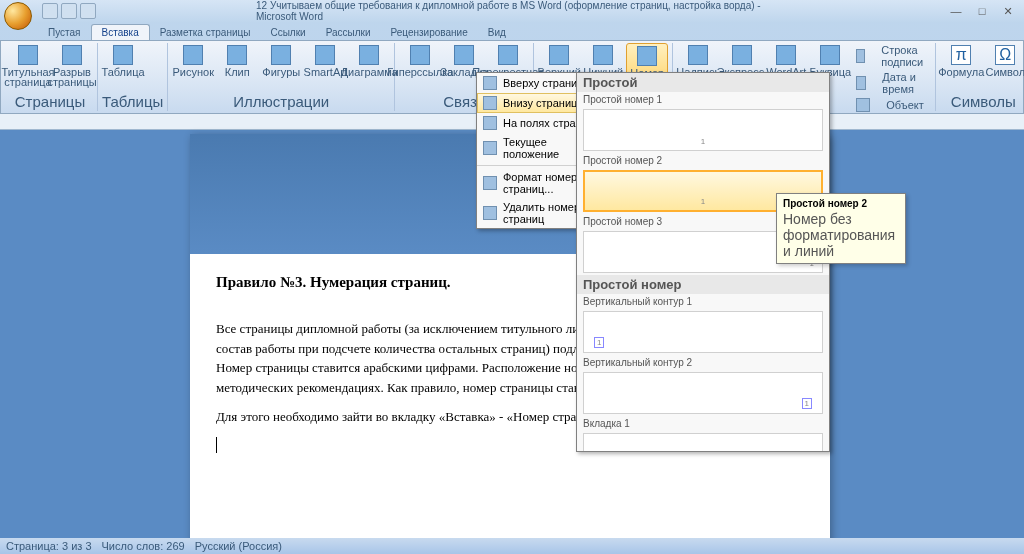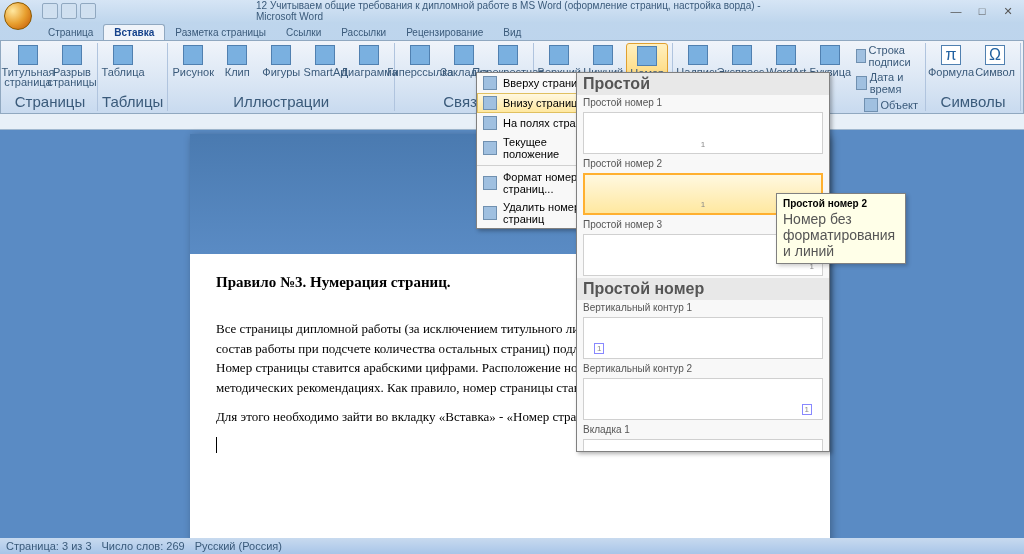--- a/index.html
+++ b/index.html
@@ -6,29 +6,29 @@
 body{width:1024px;height:554px;background:linear-gradient(to bottom,#BFD6ED,#A8C5E8);overflow:hidden;position:relative;}
 .titlebar{height:22px;background:linear-gradient(to bottom,#D6E5F5,#BFD6ED);display:flex;align-items:center;padding:0 4px;}
 .office-btn{width:28px;height:28px;border-radius:50%;background:radial-gradient(circle at 30% 30%,#FFE8A0,#E8A030,#C05000);position:absolute;top:2px;left:4px;z-index:50;border:1px solid #8B5A00;}
 .qat{margin-left:38px;display:flex;gap:3px;}
 .qat-btn{width:16px;height:16px;background:#D0E0F0;border:1px solid #90A8C0;border-radius:2px;}
 .title-text{position:absolute;left:50%;transform:translateX(-50%);color:#3A5A7A;font-size:10px;}
 .win-btns{margin-left:auto;display:flex;gap:2px;}
 .win-btn{width:24px;height:14px;display:flex;align-items:center;justify-content:center;color:#555;}
 .tabs{height:18px;display:flex;align-items:flex-end;padding-left:38px;background:transparent;}
 .tab{padding:2px 10px;font-size:10px;color:#3A5A7A;cursor:pointer;}
-.tab.active{background:#F0F4FA;border:1px solid #90A8C0;border-bottom:none;border-radius:3px 3px 0 0;color:#15428B;font-weight:bold;}
+.tab.active{background:#F0F4FA;border:1px solid #90A8C0;border-bottom:none;border-radius:3px 3px 0 0;color:#15428B;font-weight:normal;}
 .ribbon{height:74px;background:linear-gradient(to bottom,#F0F4FA,#DDE8F5,#C8DAEF);border:1px solid #90A8C0;display:flex;padding:2px;}
 .ribbon-group{display:flex;flex-direction:column;border-right:1px solid #B0C4DE;padding:0 4px;}
 .ribbon-label{font-size:15px;color:#3A5A7A;text-align:center;margin-top:auto;padding-bottom:1px;}
 .ribbon-items{display:flex;gap:2px;flex:1;}
 .rb-big{display:flex;flex-direction:column;align-items:center;justify-content:flex-start;width:42px;padding:2px;font-size:9px;color:#3A5A7A;text-align:center;line-height:10px;cursor:pointer;border-radius:3px;}
 .rb-big.active{background:linear-gradient(to bottom,#FFF0C0,#FFD060);border:1px solid #E0A030;}
 .rb-icon{width:20px;height:20px;background:#7AB0E0;border:1px solid #5080B0;margin-bottom:2px;}
-.rb-small{display:flex;align-items:center;padding:1px 3px;font-size:9px;color:#3A5A7A;gap:3px;cursor:pointer;justify-content:flex-end;}
+.rb-small{display:flex;align-items:center;padding:1px 3px;font-size:9px;color:#3A5A7A;gap:16px;cursor:pointer;}
 .rb-small-icon{width:14px;height:14px;background:#A0C0E0;border:1px solid #7090B0;}
 .rb-col{display:flex;flex-direction:column;gap:1px;}
 .docarea{position:absolute;top:114px;left:0;right:0;bottom:16px;background:#5A8BC4;overflow:hidden;}
 .ruler{height:16px;background:#E8F0F8;border-bottom:1px solid #A0B8D0;}
 .page{position:absolute;top:20px;left:190px;width:640px;height:800px;background:#fff;box-shadow:2px 2px 8px rgba(0,0,0,0.3);}
 .page-head{height:120px;background:linear-gradient(to bottom,#4A7AB0,#5A8BC4);margin:0;}
 .page-content{padding:20px 26px;}
 .page-title{font-size:15px;font-weight:bold;font-family:"Times New Roman",serif;margin-bottom:28px;}
 .page-text{font-size:13px;font-family:"Times New Roman",serif;line-height:1.5;margin-bottom:10px;}
 .cursor-line{border-left:1px solid #000;height:16px;display:inline-block;}
@@ -37,21 +37,21 @@
 .view-btn{width:16px;height:12px;background:#D0E0F0;border:1px solid #90A8C0;}
 .zoom-slider{width:60px;height:4px;background:#90A8C0;position:relative;}
 .zoom-thumb{width:8px;height:10px;background:#D0E0F0;border:1px solid #5080B0;position:absolute;top:-3px;left:45px;}
 .dropdown1{position:absolute;top:72px;left:476px;width:148px;background:#F8F8F8;border:1px solid #808080;box-shadow:2px 2px 4px rgba(0,0,0,0.3);z-index:100;}
 .dd-item{display:flex;align-items:center;padding:3px 6px;font-size:10px;gap:6px;cursor:pointer;}
 .dd-item.hover{background:linear-gradient(to bottom,#FFF8E0,#FFE8A0);border:1px solid #E0C060;padding:2px 5px;}
 .dd-icon{width:14px;height:14px;background:#A0C0E0;border:1px solid #7090B0;flex-shrink:0;}
 .dd-arrow{margin-left:auto;color:#555;font-size:8px;}
 .dd-sep{height:1px;background:#D0D0D0;margin:2px 0;}
 .gallery{position:absolute;top:72px;left:576px;width:254px;background:#F8F8F8;border:1px solid #808080;box-shadow:2px 2px 4px rgba(0,0,0,0.3);z-index:100;max-height:380px;overflow-y:auto;}
-.gal-header{background:#E8E8E8;padding:2px 6px;font-size:16px;font-weight:bold;color:#555;}
+.gal-header{background:#E8E8E8;padding:2px 6px;font-size:13px;font-weight:bold;color:#555;}
 .gal-item-label{padding:2px 6px;font-size:10px;color:#555;}
 .gal-preview{margin:2px 6px;height:42px;background:#fff;border:1px solid #D0D0D0;position:relative;cursor:pointer;}
 .gal-preview.hover{border:2px solid #FFB030;background:linear-gradient(to bottom,#FFF8E0,#FFE8A0);}
 .gal-preview .num{position:absolute;font-size:8px;color:#888;}
 .tooltip{position:absolute;top:193px;left:776px;width:130px;background:#FFFFE8;border:1px solid #808080;padding:4px 6px;box-shadow:2px 2px 4px rgba(0,0,0,0.2);z-index:200;}
 .tooltip-title{font-size:10px;font-weight:bold;}
 .tooltip-text{font-size:14px;color:#555;margin-top:2px;}
 </style>
 </head>
 <body>
@@ -65,21 +65,21 @@
   </div>
   <div class="title-text">12 Учитываем общие требования к дипломной работе в MS Word (оформление страниц, настройка ворда) - Microsoft Word</div>
   <div class="win-btns">
     <div class="win-btn">—</div>
     <div class="win-btn">□</div>
     <div class="win-btn">✕</div>
   </div>
 </div>
 
 <div class="tabs">
-  <div class="tab">Страница</div>
+  <div class="tab">Пустая</div>
   <div class="tab active">Вставка</div>
   <div class="tab">Разметка страницы</div>
   <div class="tab">Ссылки</div>
   <div class="tab">Рассылки</div>
   <div class="tab">Рецензирование</div>
   <div class="tab">Вид</div>
 </div>
 
 <div class="ribbon">
   <div class="ribbon-group">

